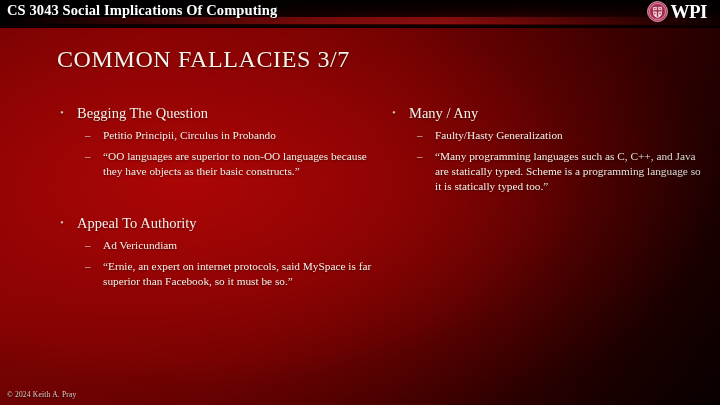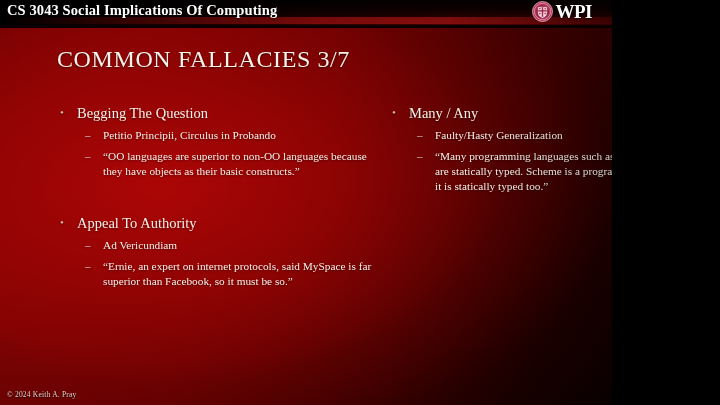--- a/index.html
+++ b/index.html
@@ -3,21 +3,21 @@
 <meta charset="utf-8">
 <style>
   html, body {
     margin: 0;
     padding: 0;
     background: #000;
   }
 
   #slide {
     position: relative;
-    width: 612px;
+    width: 720px;
     height: 405px;
     overflow: hidden;
     font-family: "Liberation Serif", "DejaVu Serif", serif;
     background-color: #6b0000;
     background-image:
       radial-gradient(ellipse 95% 85% at 26% 46%, rgba(172,6,6,0.98) 0%, rgba(150,4,4,0.80) 32%, rgba(110,2,2,0.42) 58%, rgba(60,0,0,0.12) 78%, rgba(20,0,0,0.0) 100%),
       linear-gradient(118deg, #7e0202 0%, #8e0303 18%, #6e0101 46%, #420000 70%, #1c0000 88%, #0c0000 100%);
     user-select: none;
   }
 
@@ -71,21 +71,21 @@
     font-weight: bold;
     color: #ffffff;
     letter-spacing: 0.1px;
     text-shadow: 0 1px 2px rgba(0,0,0,0.9);
     white-space: nowrap;
     z-index: 4;
   }
 
   #wpi-logo {
     position: absolute;
-    right: 20px;
+    right: 13px;
     top: 1px;
     display: flex;
     align-items: center;
     gap: 3px;
     z-index: 4;
   }
 
   #wpi-seal {
     width: 21px;
     height: 21px;

